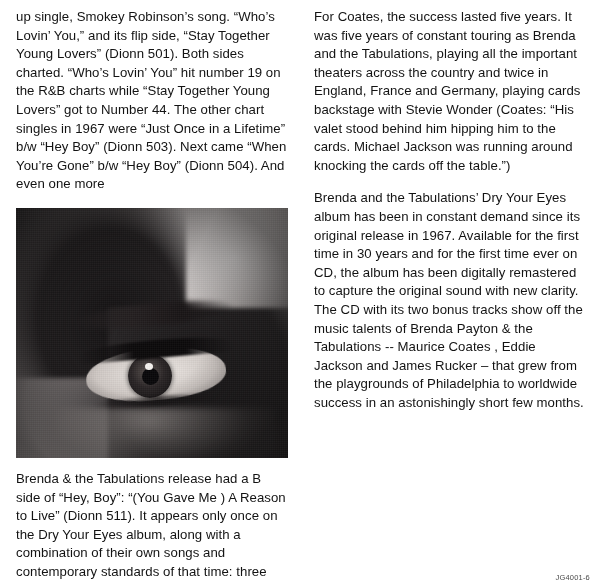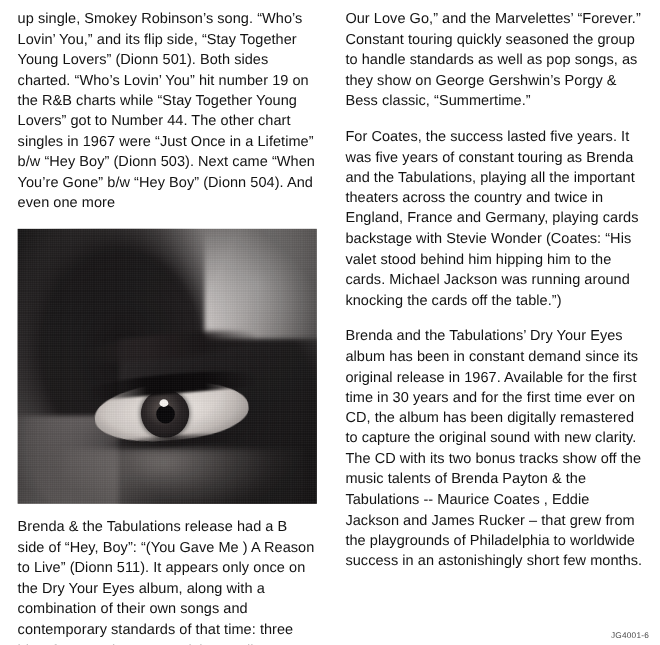--- a/index.html
+++ b/index.html
@@ -208,21 +208,20 @@
         <div class="lashline"></div>
         <div class="lowlid"></div>
         <div class="vignette"></div>
         <div class="grain"></div>
       </div>
 
       <p><span>Brenda &amp; the Tabulations release had a B side of “Hey, Boy”: “(You Gave Me ) A Reason to Live” (Dionn 511). It appears only once on the </span><span class="bold">Dry Your Eyes</span><span> album, along with a combination of their own songs and contemporary standards of that time: three hits of 1964, Dionne Warwick’s “Walk on By,” the Supremes’ classic, “Where Did</span></p>
     </div>
 
     <div class="col-right">
-      <p>Our Love Go,” and the Marvelettes’ “Forever.” Constant touring quickly seasoned the group to handle standards as well as pop songs, as they show on George Gershwin’s Porgy &amp; Bess classic, “Summertime.”</p>
       <p>For Coates, the success lasted five years. It was five years of constant touring as Brenda and the Tabulations, playing all the important theaters across the country and twice in England, France and Germany, playing cards backstage with Stevie Wonder (Coates: “His valet stood behind him hipping him to the cards. Michael Jackson was running around knocking the cards off the table.”)</p>
       <p class="tight"><span>Brenda and the Tabulations’ </span><span class="bold">Dry Your Eyes</span><span> album has been in constant demand since its original release in 1967. Available for the first time in 30 years and for the first time ever on CD, the album has been digitally remastered to capture the original sound with new clarity. The CD with its two bonus tracks show off the music talents of Brenda Payton &amp; the Tabulations -- Maurice Coates , Eddie Jackson and James Rucker – that grew from the playgrounds of Philadelphia to worldwide success in an astonishingly short few months.</span></p>
     </div>
 
   </div>
 
   <div class="footer-code">JG4001-6</div>
 </div>
 
 </body></html>

